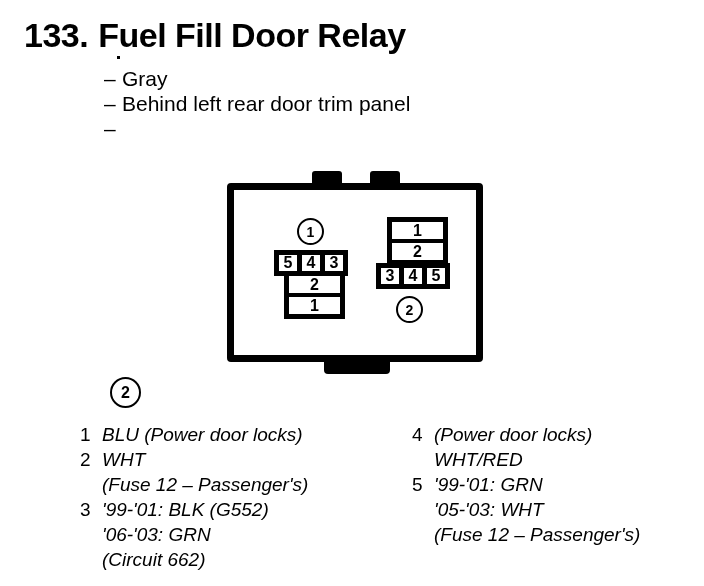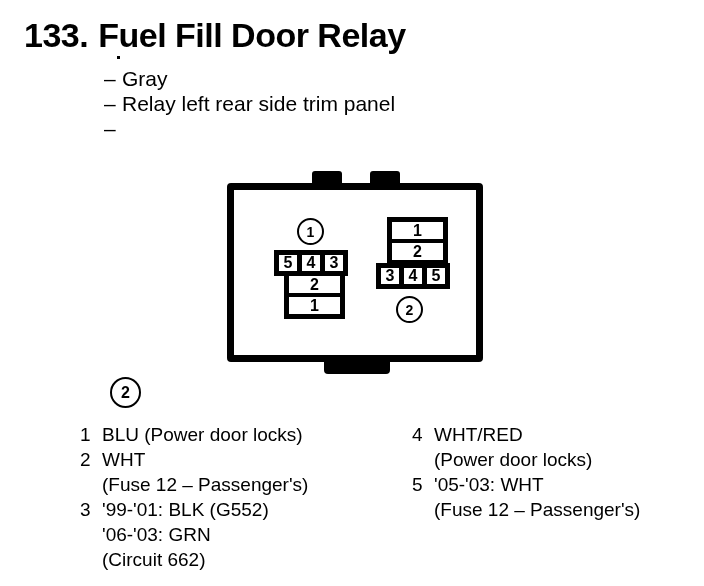--- a/index.html
+++ b/index.html
@@ -80,40 +80,40 @@
   #mark-2{left:396px;top:296px;}
   #section-mark-2{left:110px;top:377px;width:27px;height:27px;font-size:16px;}
 
   
   .legend{position:absolute;top:422px;font-size:19px;line-height:25px;}
   #legend-left{left:80px;width:320px;}
   #legend-right{left:412px;width:285px;}
   .entry{display:flex;margin-bottom:0;}
   .entry .idx{width:22px;flex:0 0 22px;text-align:left;}
   .entry .lines{flex:1 1 auto;}
-  .entry .lines div{white-space:nowrap;}
+  .entry .lines div{white-space:nowrap;font-style:italic;}
 </style>
 </head>
 <body>
 
 <div class="page">
 
   <div id="title">
     <span class="num">133.</span><span>Fuel Fill Door Relay</span>
   </div>
   <div id="speck"></div>
 
   <div class="bullets">
     <div class="bullet">
       <span class="dash">–</span>
       <span>Gray</span>
     </div>
     <div class="bullet">
       <span class="dash">–</span>
-      <span>Relay left rear side trim panel</span>
+      <span>Behind left rear door trim panel</span>
     </div>
     <div class="bullet">
       <span class="dash">–</span>
     </div>
   </div>
 
   <div class="tab" id="tab-top-left"></div>
   <div class="tab" id="tab-top-right"></div>
   <div class="tab" id="tab-bottom"></div>
   <div id="relay"></div>
@@ -167,26 +167,27 @@
         <div>'06-'03: GRN</div>
         <div>(Circuit 662)</div>
       </span>
     </div>
   </div>
 
   <div class="legend" id="legend-right">
     <div class="entry">
       <span class="idx">4</span>
       <span class="lines">
+        <div>(Power door locks)</div>
         <div>WHT/RED</div>
-        <div>(Power door locks)</div>
       </span>
     </div>
     <div class="entry">
       <span class="idx">5</span>
       <span class="lines">
+        <div>'99-'01: GRN</div>
         <div>'05-'03: WHT</div>
         <div>(Fuse 12 – Passenger's)</div>
       </span>
     </div>
   </div>
 
 </div>
 
 </body></html>

